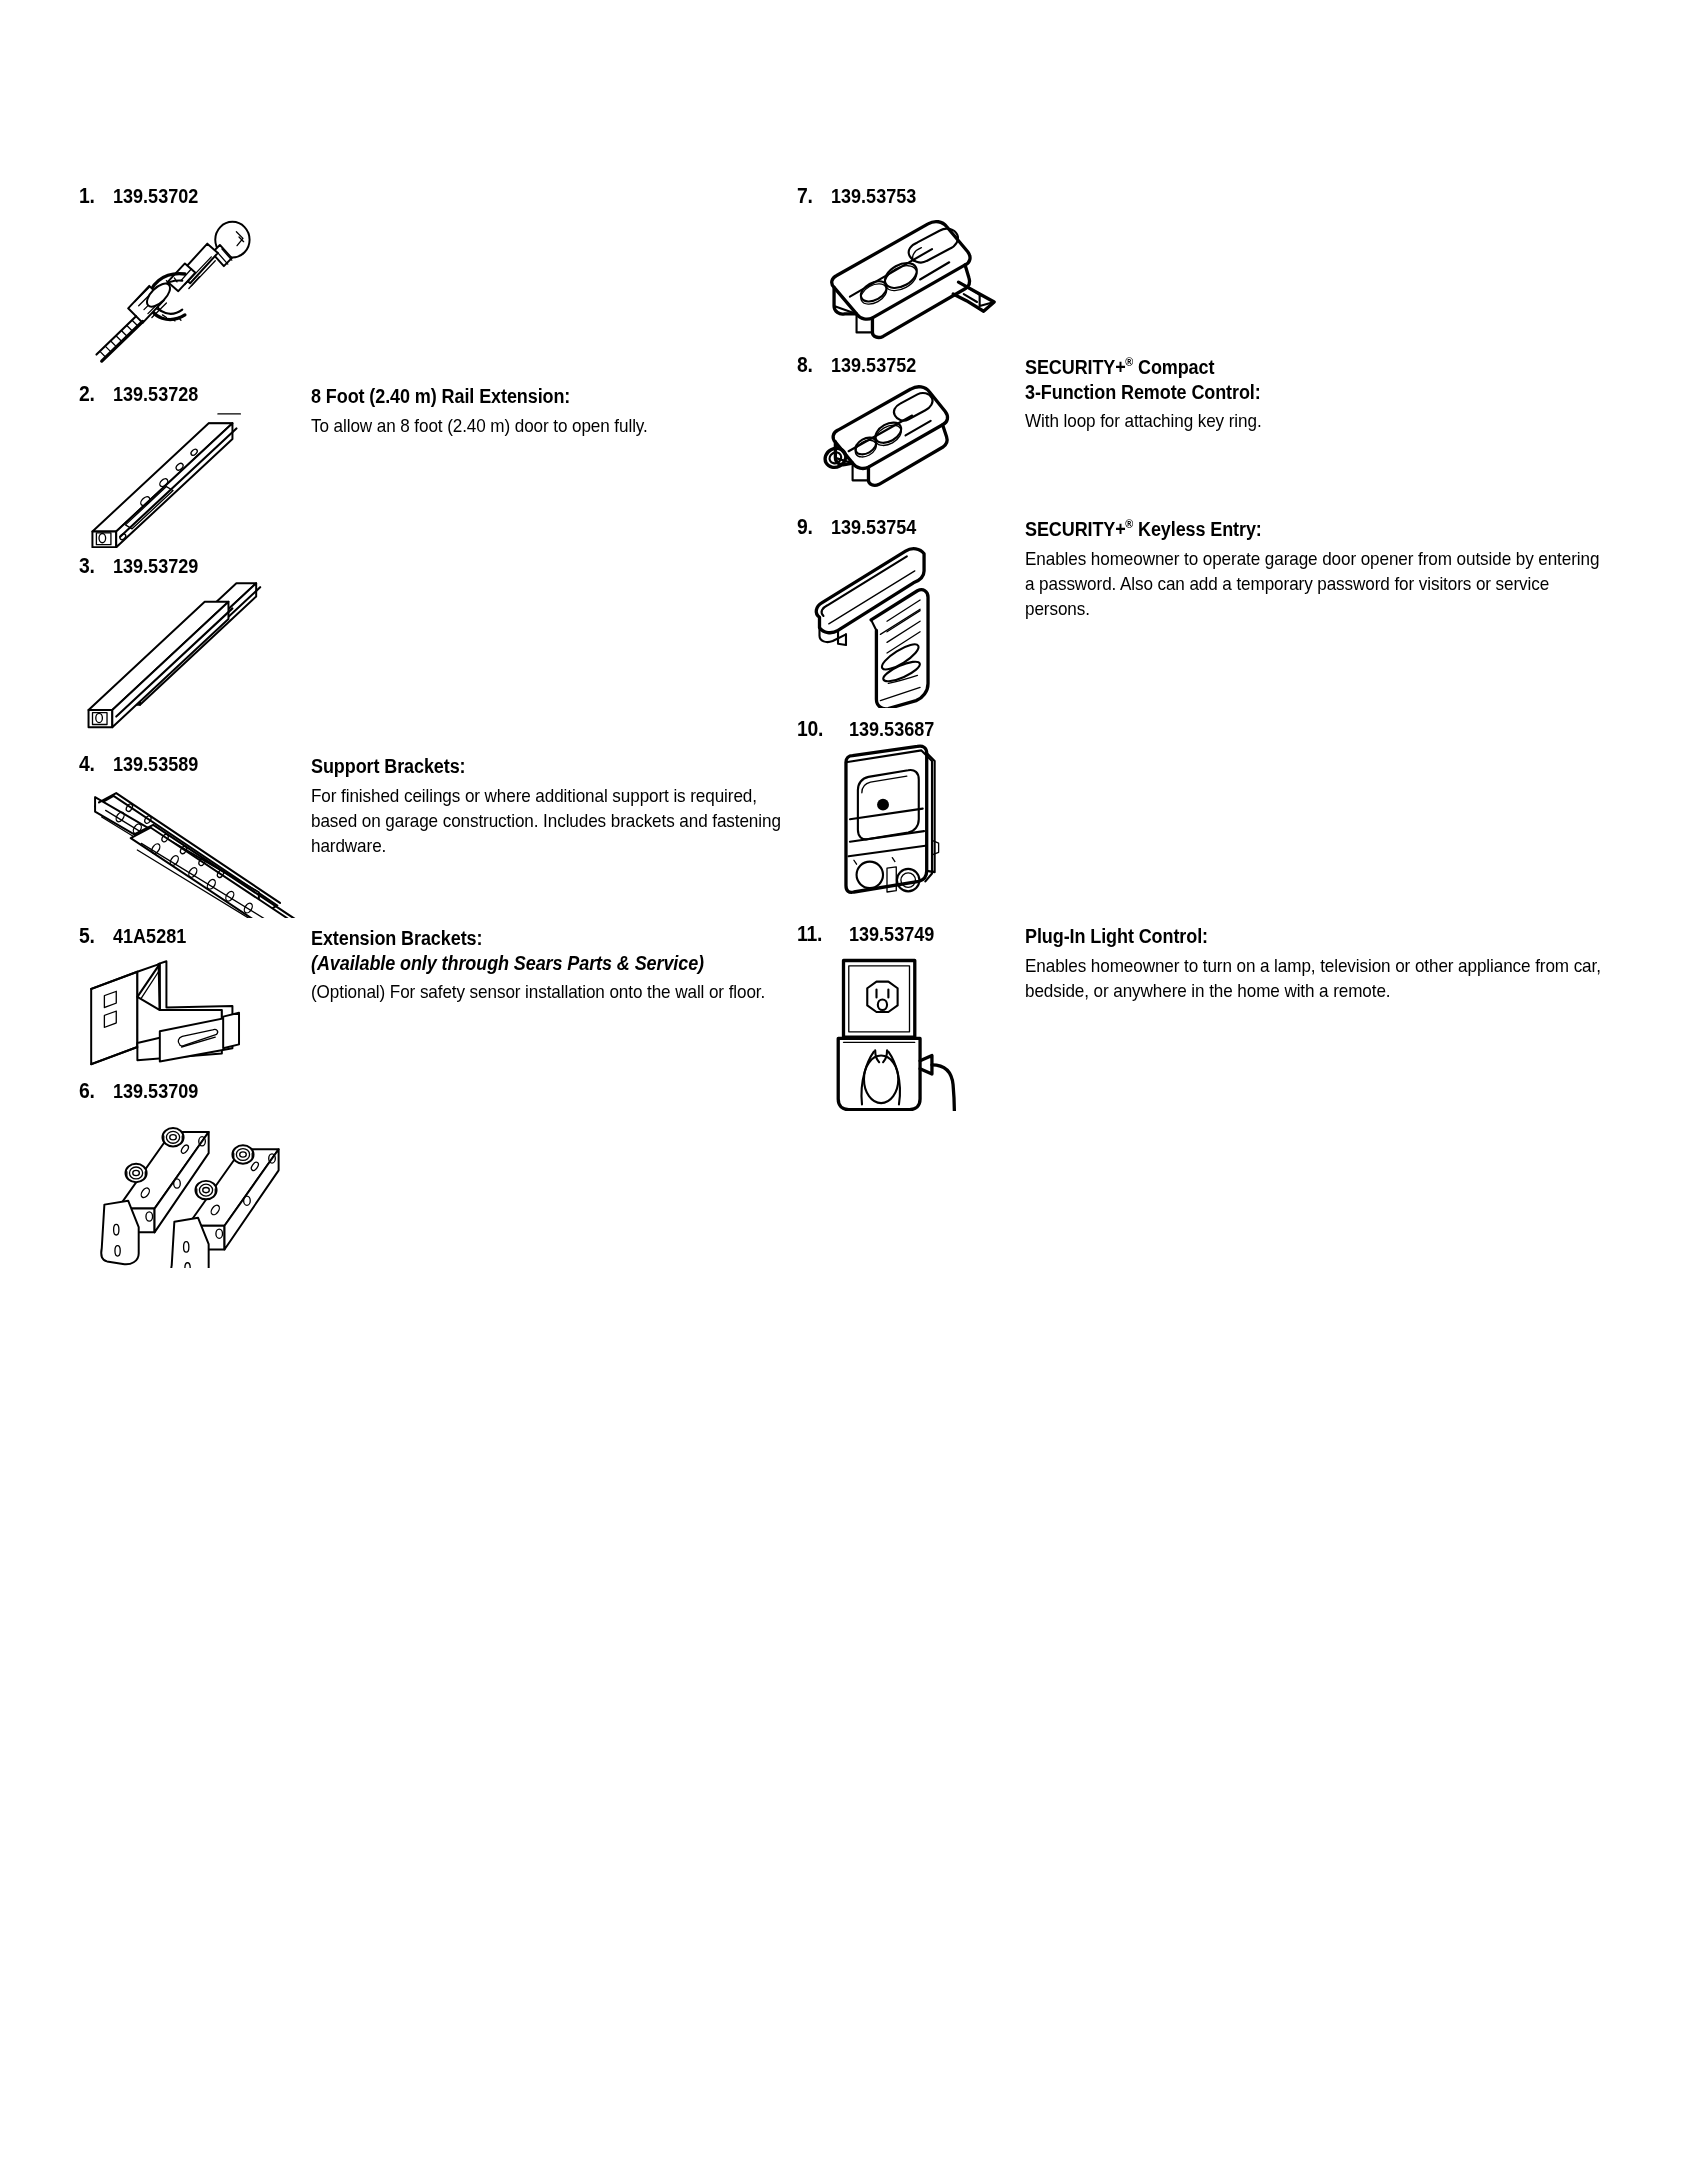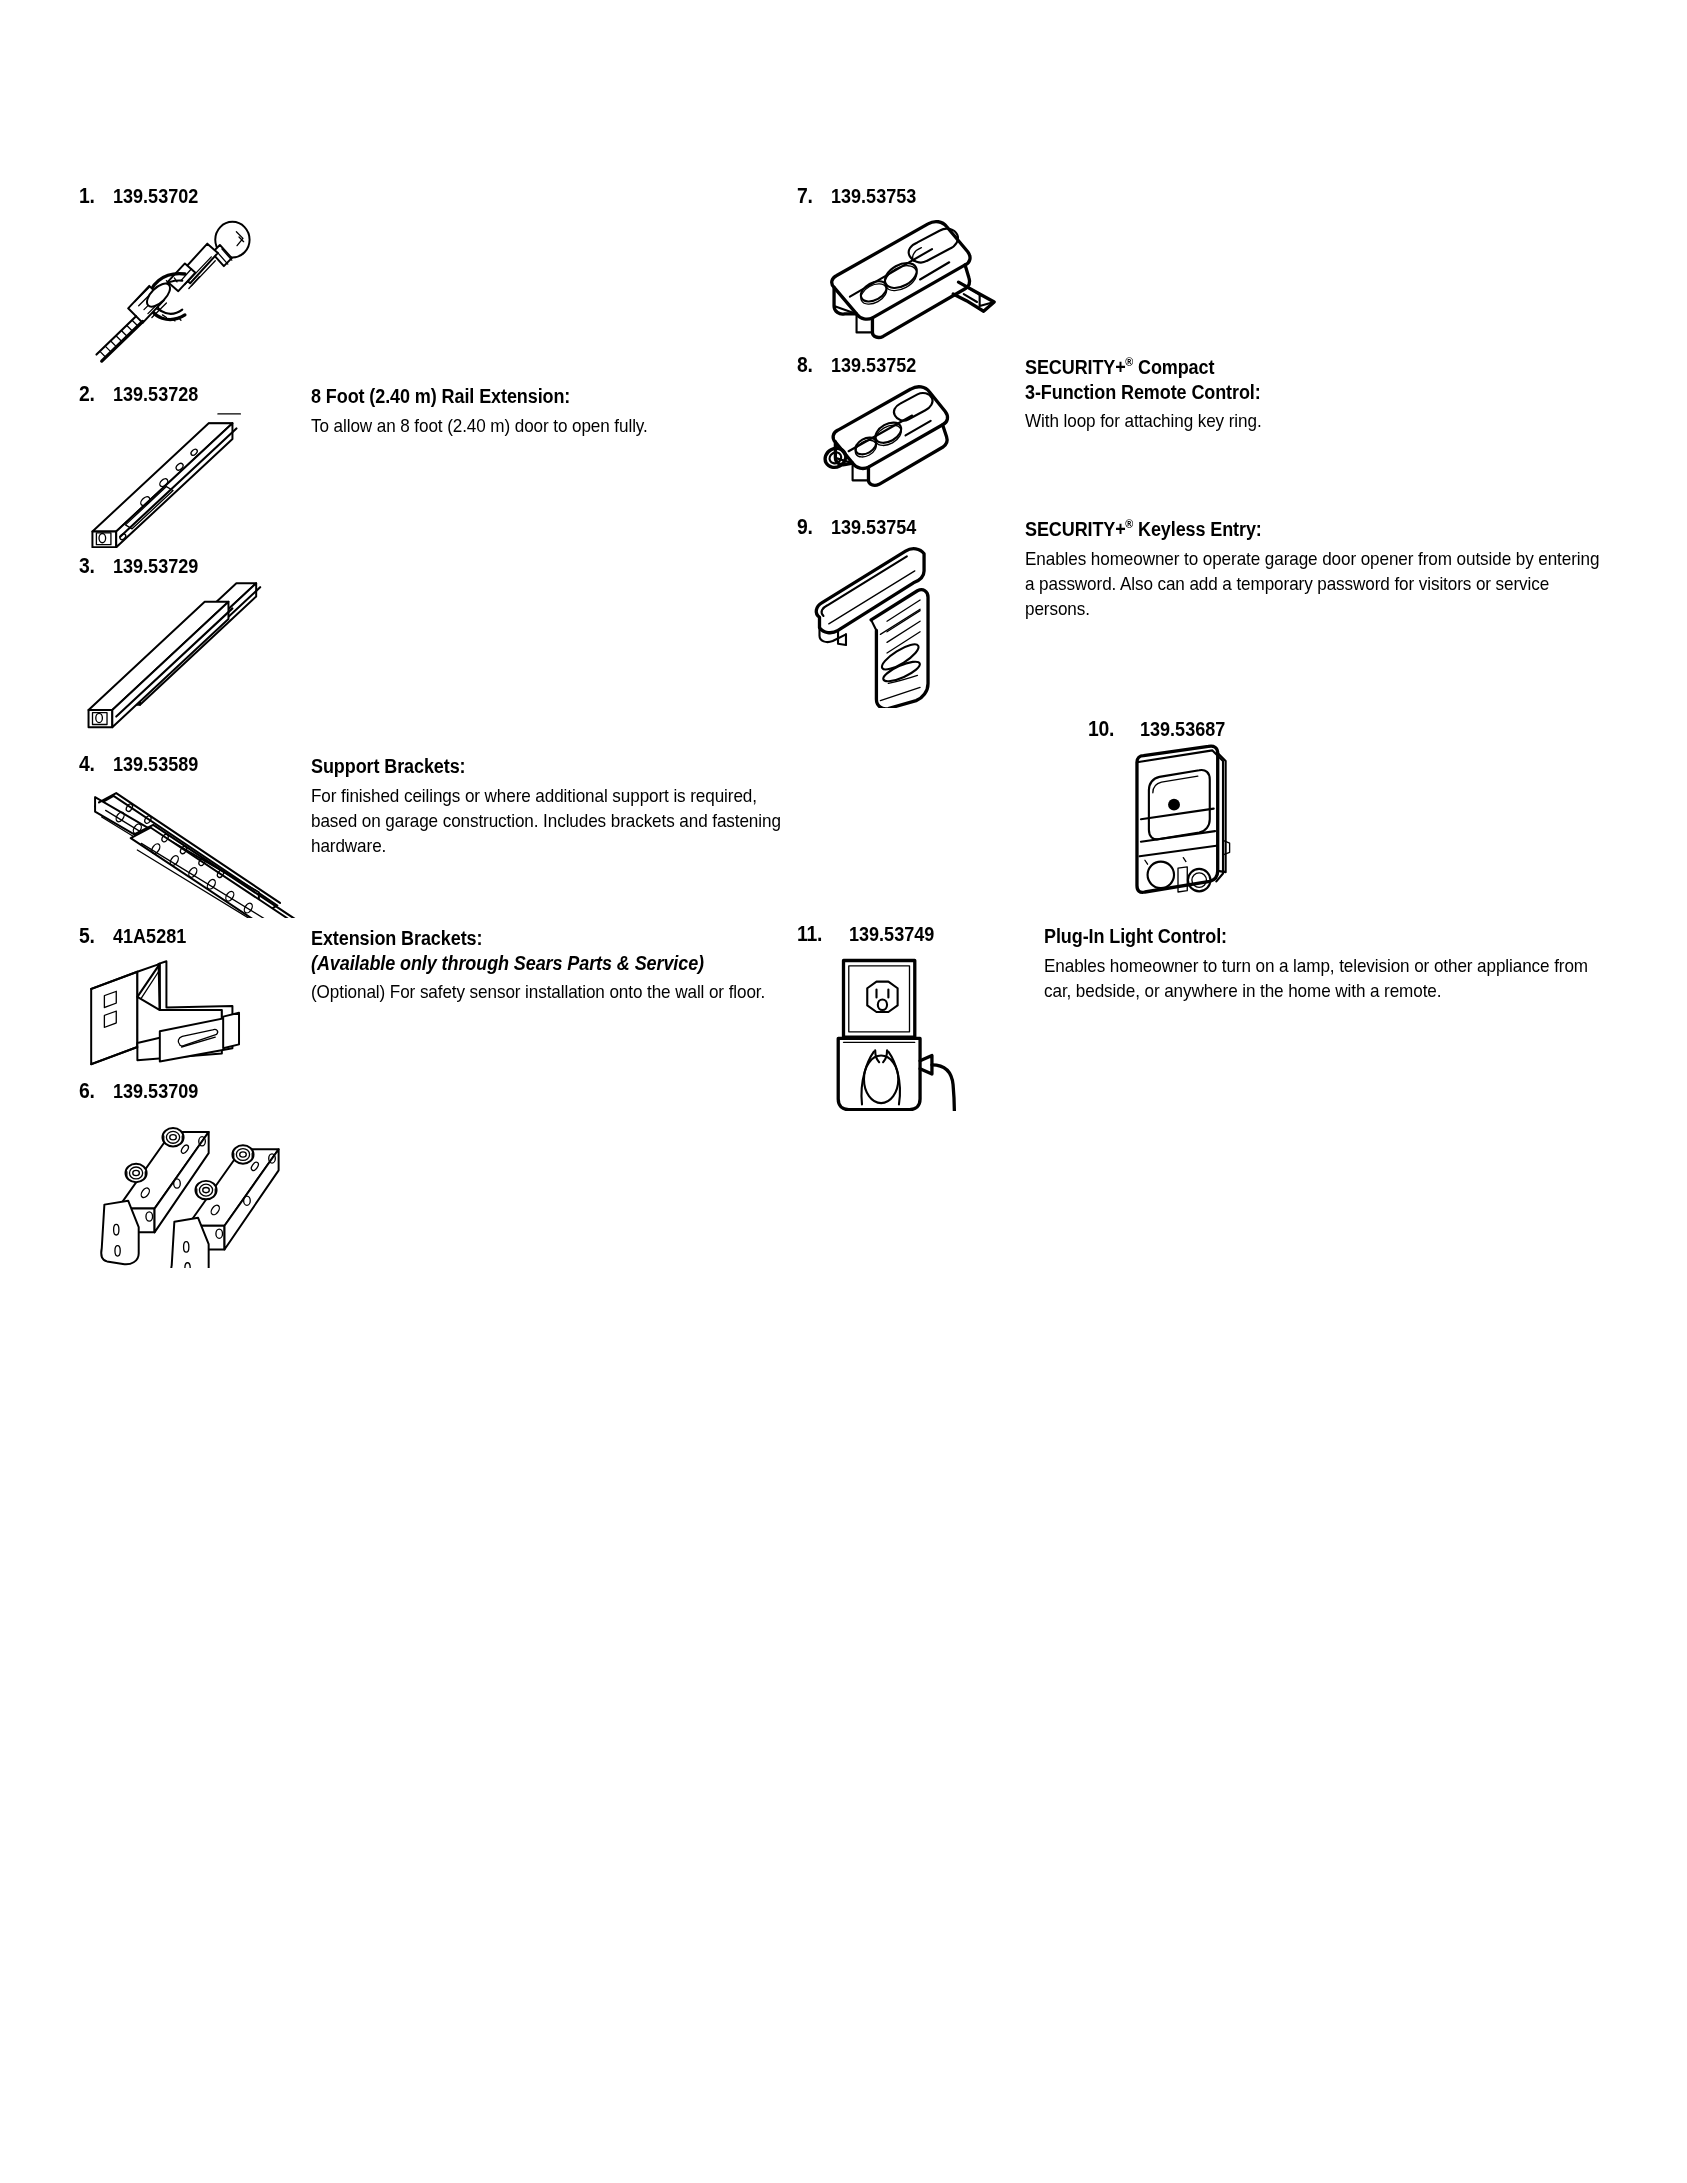--- a/index.html
+++ b/index.html
@@ -520,21 +520,21 @@
             </div>
           </div>
           <div class="txt">
             <div class="title">
               <span>SECURITY</span><span class="plus">+</span><span class="reg">®</span><span> Keyless Entry:</span>
             </div>
             <div class="desc">Enables homeowner to operate garage door opener from outside by entering a password. Also can add a temporary password for visitors or service persons.</div>
           </div>
         </div>
 
-        <div class="item" style="height:205px;justify-content:center;">
+        <div class="item" style="height:205px;">
           <div class="idcol idcol-right">
             <div class="idrow">
               <span class="num num-w-lg">10.</span>
               <span class="part">139.53687</span>
             </div>
             <div class="figwrap">
               <svg width="225" height="169" viewBox="0 0 340 255">
                 <g transform="translate(18,0)">
 
                   <path class="ink" d="M56 32 L170 14 L186 30 L186 200 L176 212"></path>
@@ -556,21 +556,21 @@
                   <circle class="ink" cx="150" cy="210" r="17"></circle>
                   <circle class="ink-thin" cx="150" cy="210" r="11"></circle>
                   <path class="ink-thin" d="M68 180 L72 186 M126 176 L130 182"></path>
                   <path class="ink-thin" d="M118 192 L132 190 L132 226 L118 228 z"></path>
                 </g>
               </svg>
             </div>
           </div>
         </div>
 
-        <div class="item" style="height:198px;gap:19px;">
+        <div class="item" style="height:198px;">
           <div class="idcol idcol-right">
             <div class="idrow">
               <span class="num num-w-lg">11.</span>
               <span class="part">139.53749</span>
             </div>
             <div class="figwrap">
               <svg width="225" height="165" viewBox="0 0 340 250">
                 <g transform="translate(14,-6)">
 
                   <path class="ink-fat" d="M56 28 L164 28 L164 144 L56 144 z"></path>

